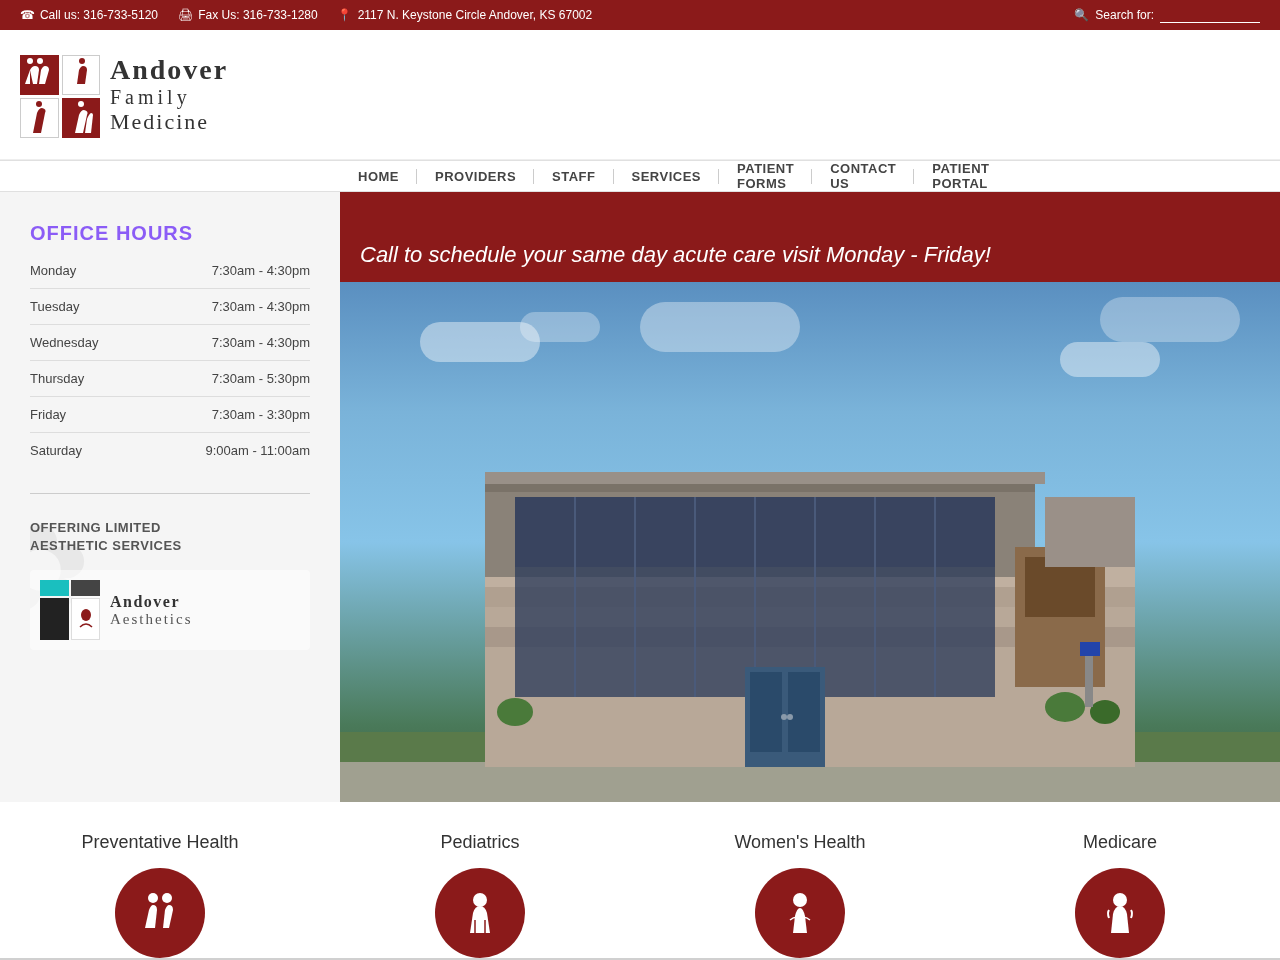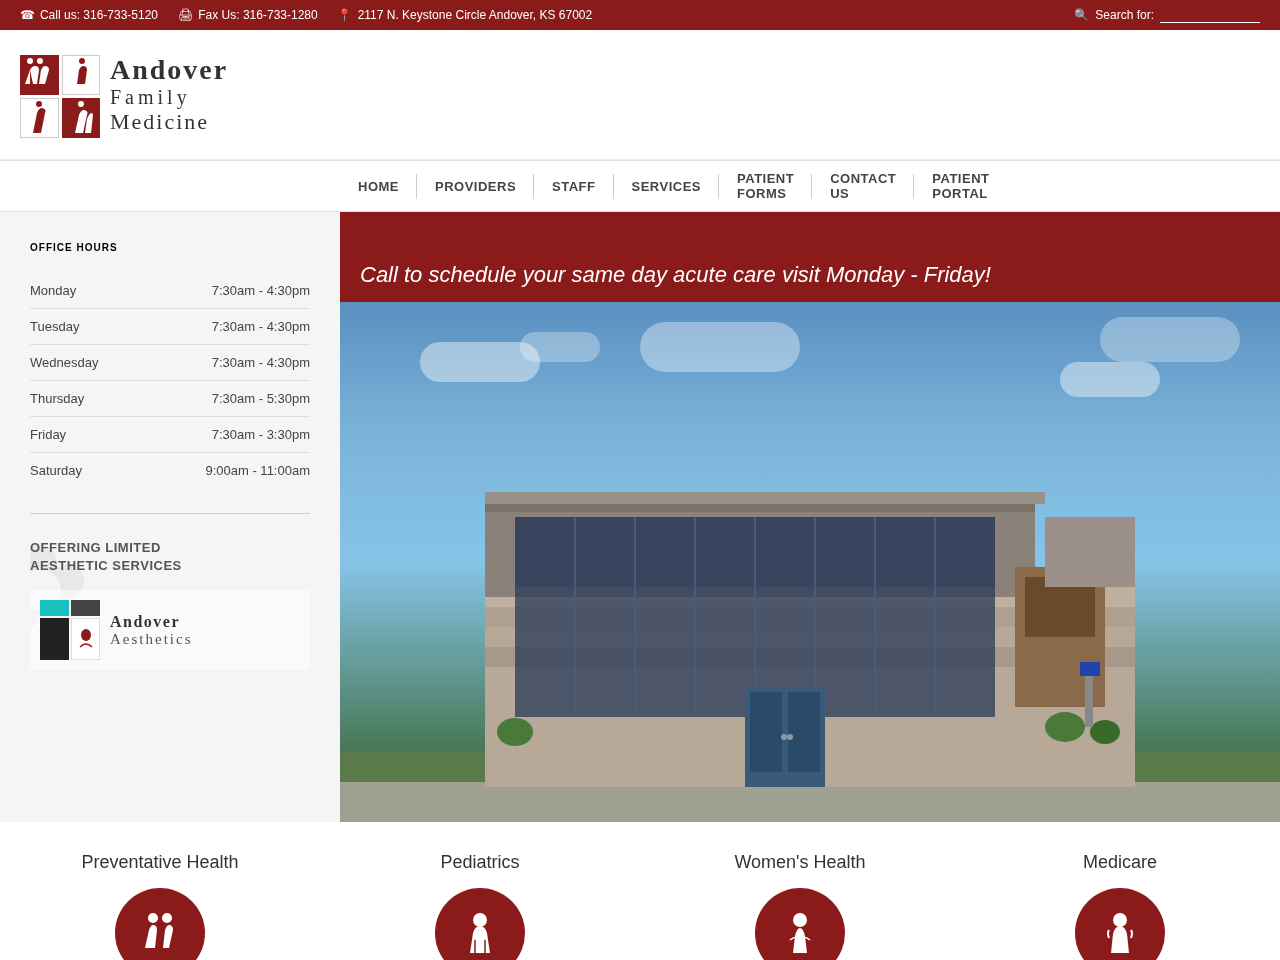--- a/index.html
+++ b/index.html
@@ -49,21 +49,21 @@
     .logo-text .family { font-size: 22px; letter-spacing: 4px; color: #333; }
     .logo-text .medicine { font-size: 22px; letter-spacing: 2px; color: #333; }
 
     
     .nav {
       background: #fff;
       border-top: 1px solid #e0e0e0;
       padding: 0 340px 0 340px;
       display: flex;
       align-items: center;
-      height: 52px;
+      height: 32px;
       border-bottom: 1px solid #e0e0e0;
     }
     .nav-item {
       font-size: 13px;
       font-weight: bold;
       color: #444;
       text-decoration: none;
       padding: 0 18px;
       height: 100%;
       display: flex;
@@ -90,25 +90,25 @@
 
     
     .sidebar {
       width: 340px;
       min-width: 340px;
       background: #f5f5f5;
       padding: 30px 30px;
       min-height: 600px;
     }
     .office-hours-title {
-      font-size: 10px;
+      font-size: 20px;
       font-weight: bold;
-      color: #000000;
+      color: #8b5cf6;
       letter-spacing: 1px;
-      margin-bottom: 20px;
+      margin-bottom: 8px;
     }
     .hours-table { width: 100%; border-collapse: collapse; }
     .hours-table tr td { padding: 10px 0; font-size: 13px; color: #555; border-bottom: 1px solid #ddd; }
     .hours-table tr td:first-child { color: #444; }
     .hours-table tr td:last-child { text-align: right; color: #444; }
     .hours-table tr:last-child td { border-bottom: none; }
     .sidebar-divider { border: none; border-top: 1px solid #ccc; margin: 25px 0; }
 
     .aesthetic-title {
       font-size: 13px;

